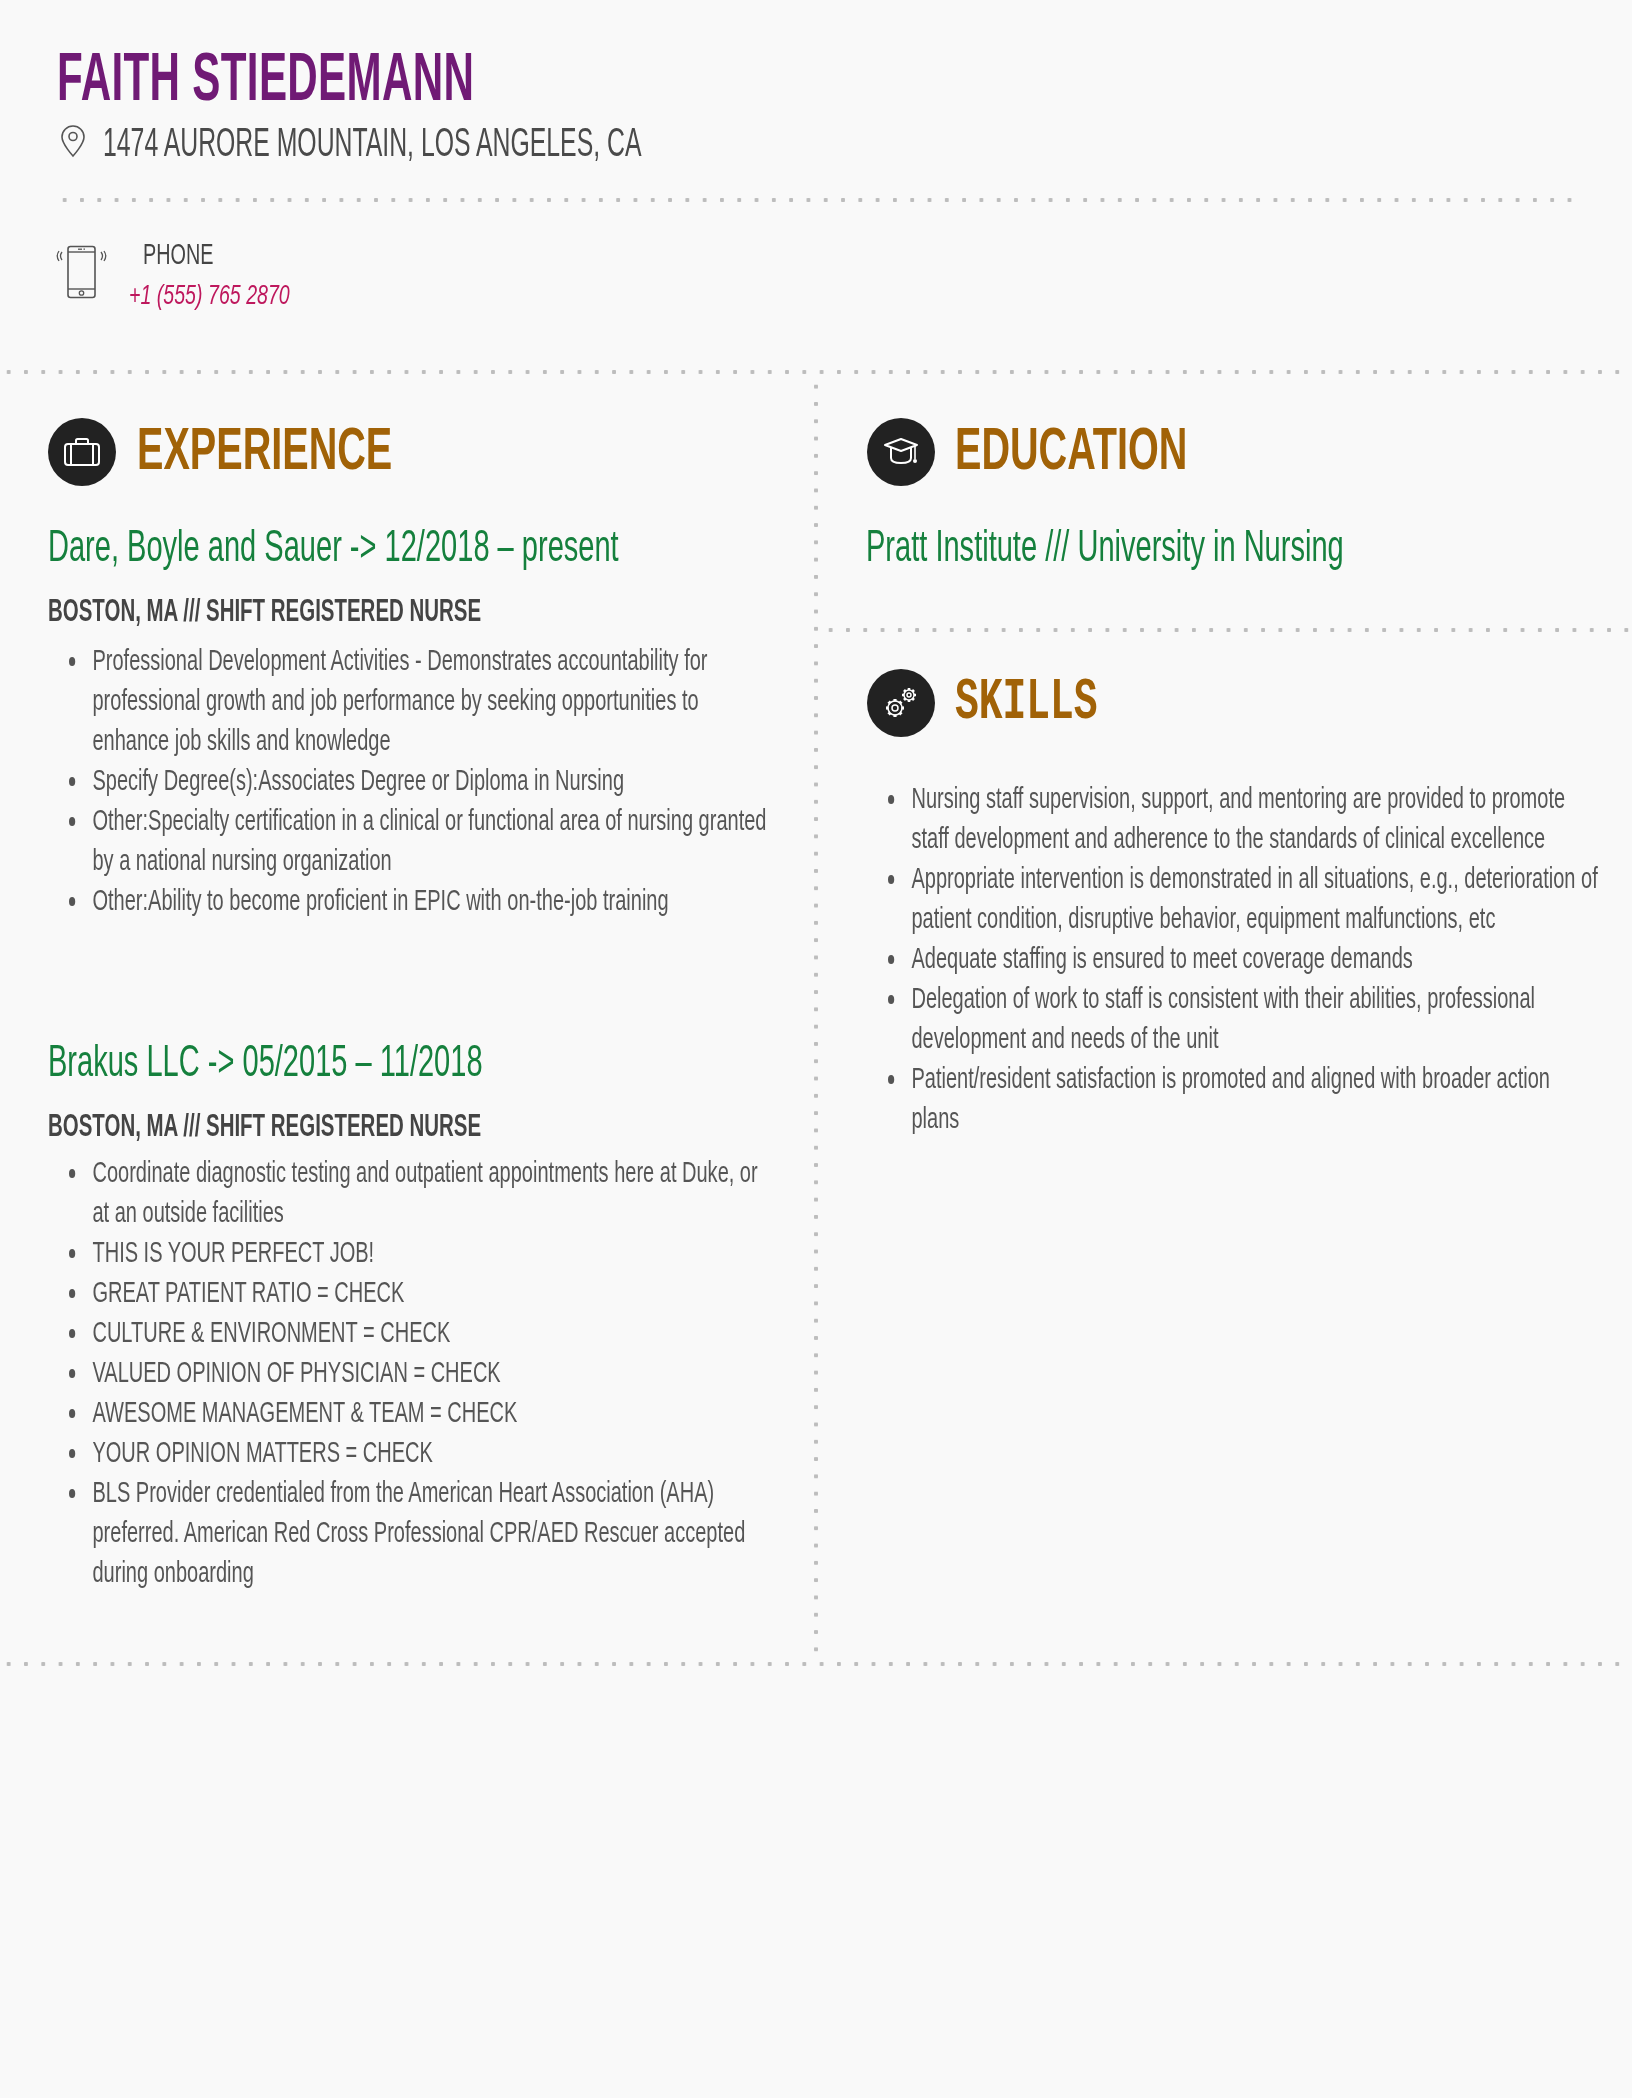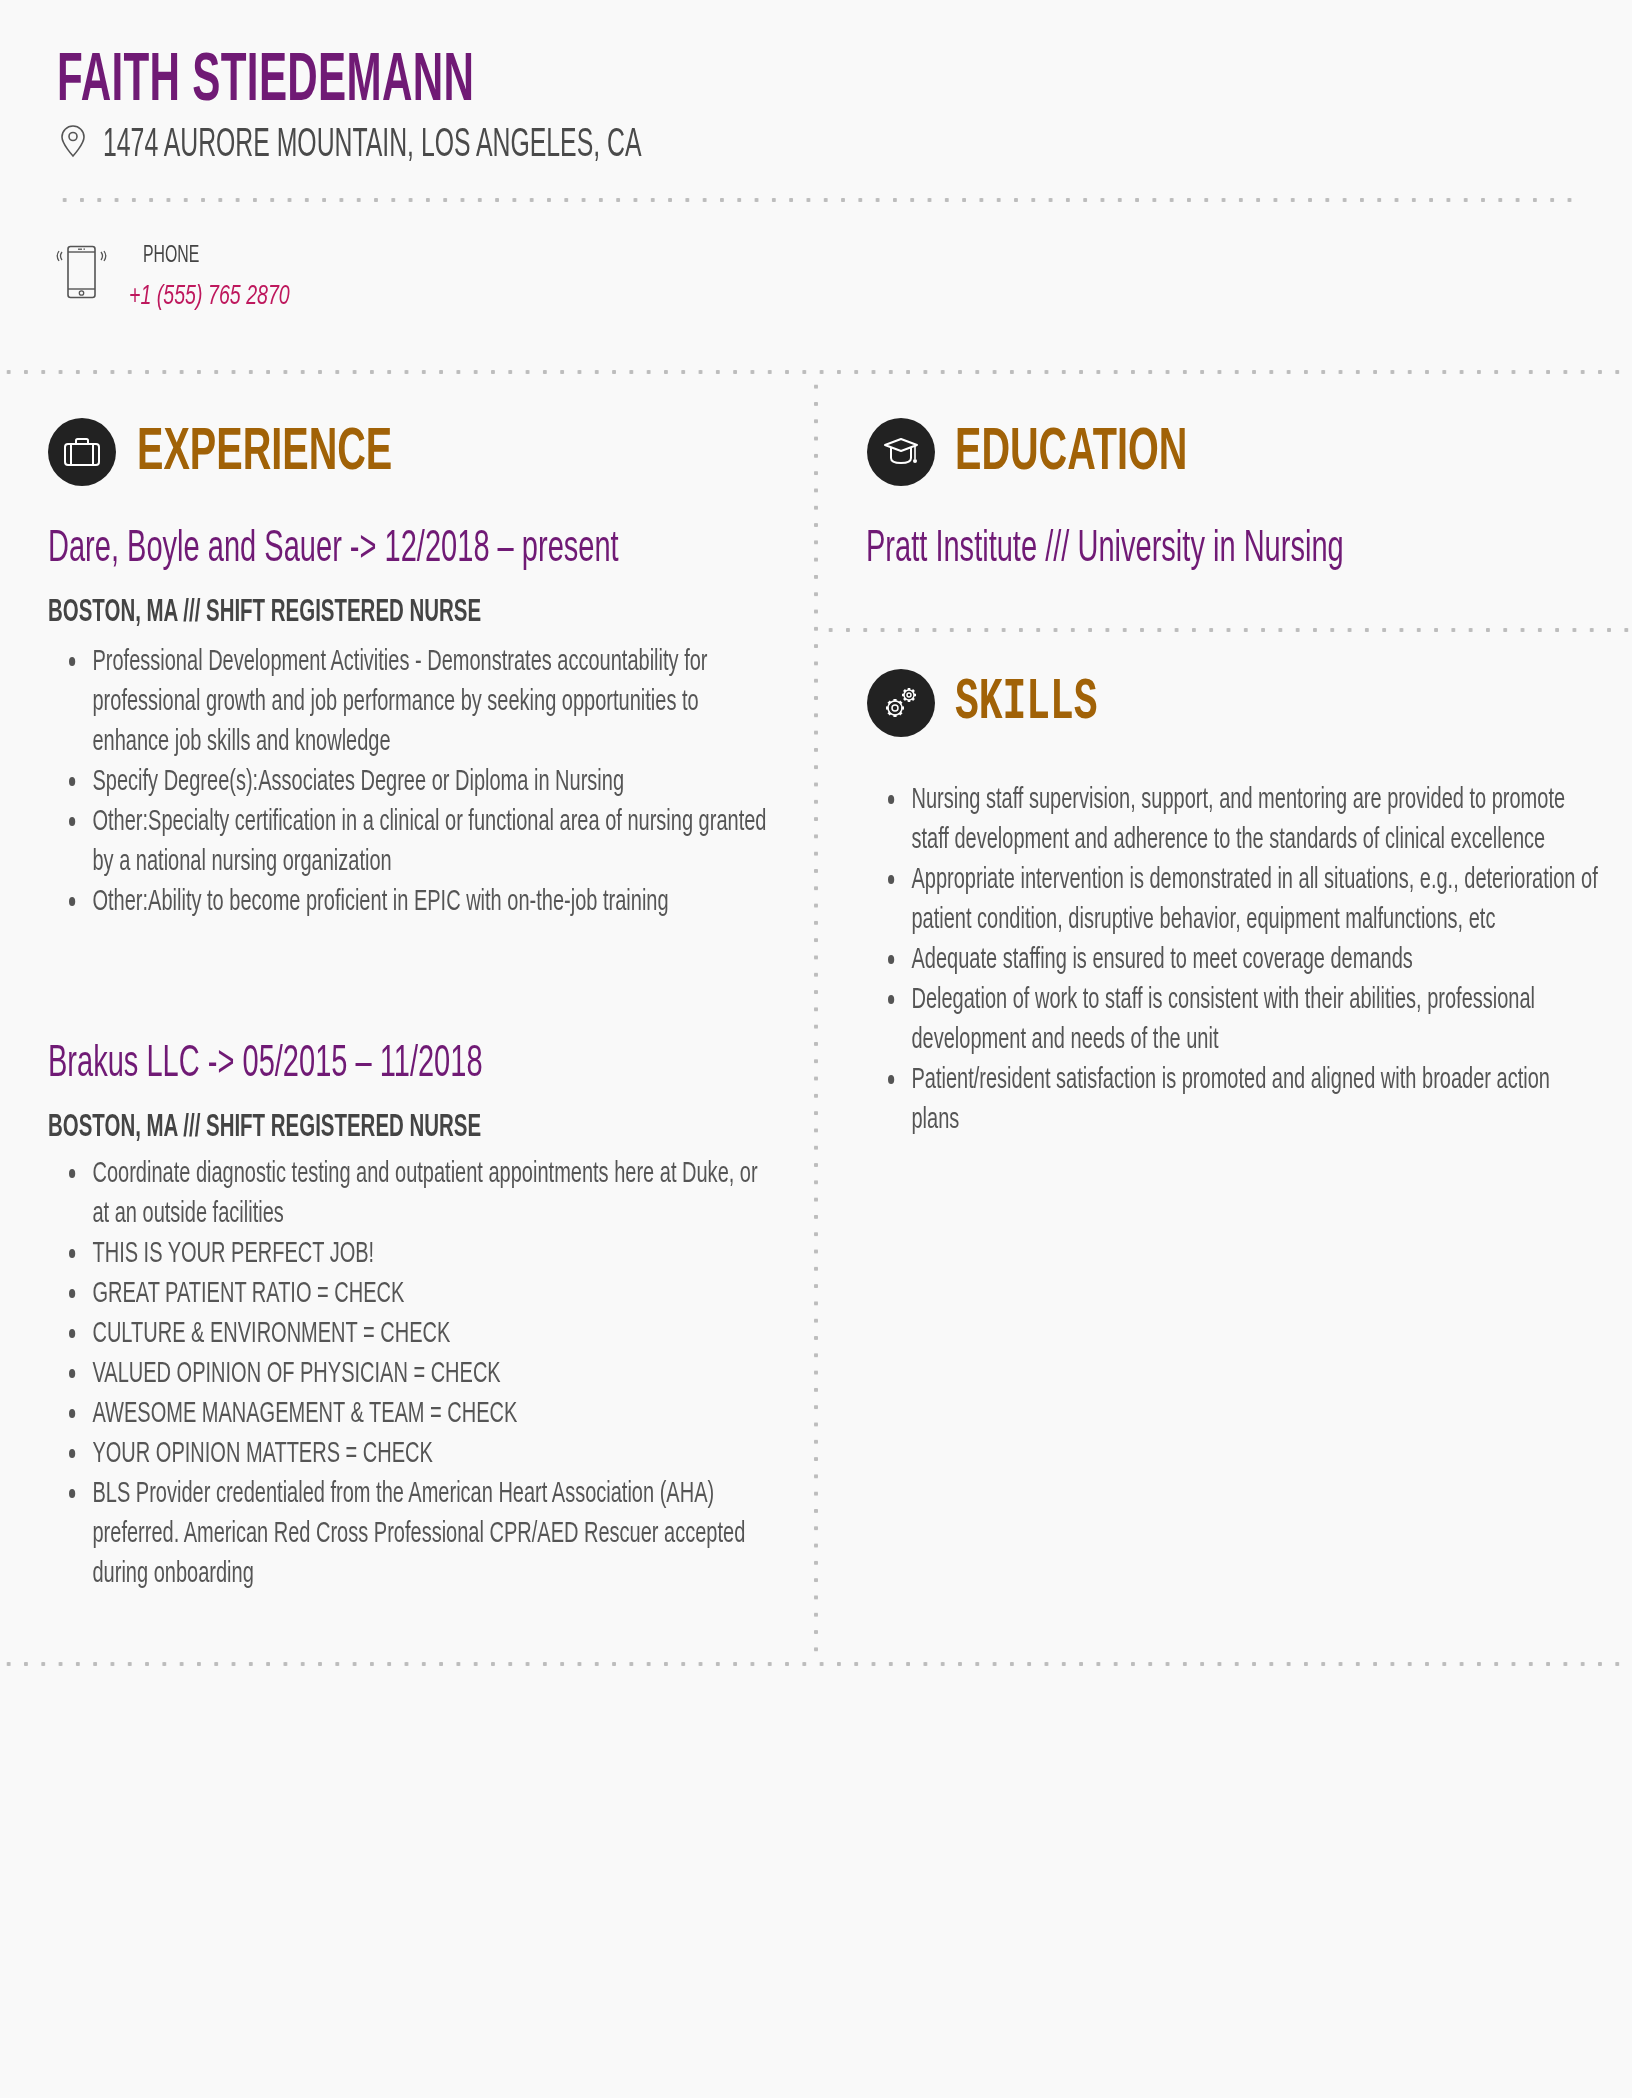--- a/index.html
+++ b/index.html
@@ -17,30 +17,30 @@
     background-size:4px 17.3px; background-repeat:repeat-y; }
 
   .name { left:57px; top:38px; font-size:68px; font-weight:bold; line-height:76px; color:#701a75; letter-spacing:0.5px; }
   .name .cond { transform:scaleX(0.62); }
   .addr-row { left:60px; top:118px; height:48px; }
   .pin { position:absolute; left:0; top:6px; width:26px; height:34px; }
   .addr { position:absolute; left:43px; top:0; font-size:40px; line-height:48px; color:#4a4a4a; }
   .addr .cond { transform:scaleX(0.62); }
 
   .phone-icon { left:54px; top:245px; width:56px; height:56px; }
-  .phone-label { left:143px; top:236px; font-size:24px; line-height:36px; color:#444; }
+  .phone-label { left:143px; top:236px; font-size:30px; line-height:36px; color:#444; }
   .phone-label .cond { transform:scaleX(0.66); }
   .phone-val { left:129px; top:278px; font-size:28px; line-height:34px; color:#be185d;font-style:italic; }
   .phone-val .cond { transform:scaleX(0.7); }
 
   .icon-circle { position:absolute; width:68px; height:68px; border-radius:50%; background:#222; display:flex; align-items:center; justify-content:center; }
   .sec-title { position:absolute; font-size:60px; line-height:66px; font-weight:bold; color:#a16207; }
   .sec-title .cond { transform:scaleX(0.66); }
 
-  .company { position:absolute; font-size:44px; line-height:52px; color:#701a75; }
+  .company { position:absolute; font-size:44px; line-height:52px; color:#15803d; }
   .company .cond { transform:scaleX(0.66); }
   .sub { position:absolute; font-size:31px; line-height:36px; font-weight:bold; color:#444;text-align:right; }
   .sub .cond { transform:scaleX(0.66); }
 
   .blist { position:absolute; transform-origin:0 0; margin:0; padding:0; list-style:none; }
   .blist li { position:relative; font-size:29px; line-height:40px; color:#555; padding-left:34px; }
   .blist li::before { content:""; position:absolute; left:0; top:17px; width:9px; height:9px; border-radius:50%; background:#555; }
 </style>
 </head>
 <body>

